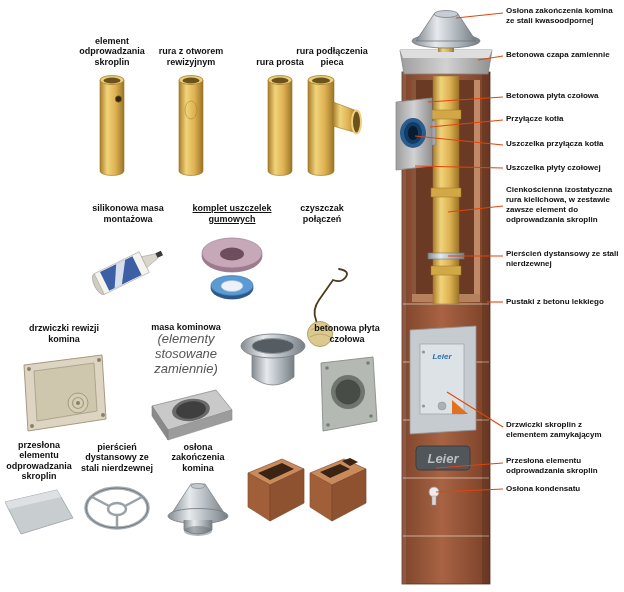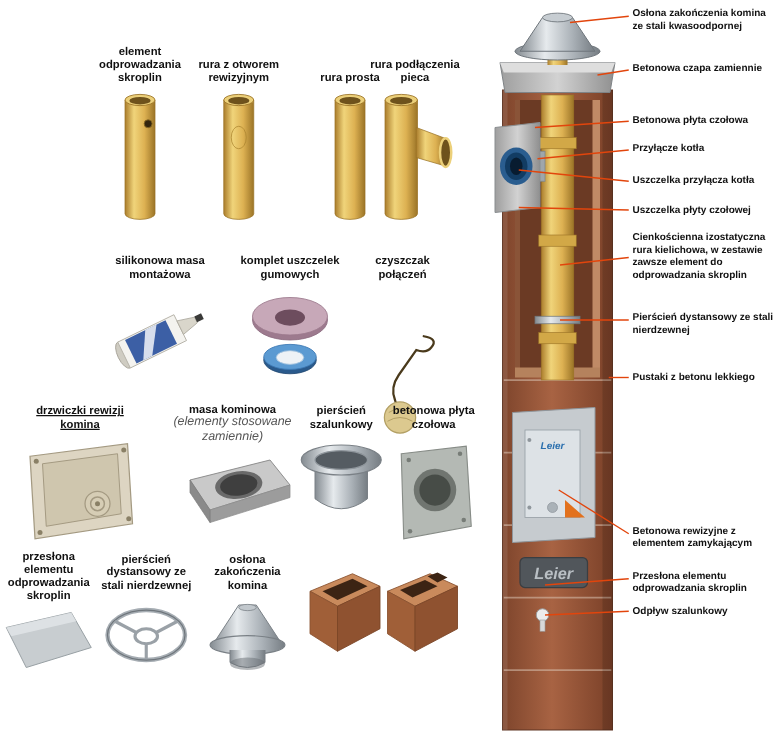--- a/index.html
+++ b/index.html
@@ -25,21 +25,21 @@
     display:flex;
     flex-direction:column;
     justify-content:flex-end;
     align-items:center;
     width:100%;
   }
   .comp-label.small { font-size:8px; }
   .lh3 { min-height:33px; }
   .lh2 { min-height:22px; }
   .comp-note {
-    font-size:10px;
+    font-size:13px;
     font-style:italic;
     font-weight:normal;
     color:#555555;
   }
   .comp-art { margin-top:5px; }
   .callout {
     position:absolute;
     left:506px;
     width:114px;
     font-size:8px;
@@ -147,21 +147,21 @@
         <rect x="16" y="29.5" width="50" height="23" fill="#f4f3ef" stroke="#b5b2a8" stroke-width="0.7"></rect>
         <rect x="22" y="30.5" width="36" height="21" fill="#3c5fa5"></rect>
         <polygon points="40,30.5 50,30.5 36,51.5 28,51.5" fill="#e8ecf4" opacity="0.9"></polygon>
         <polygon points="66,35 80,38.5 80,43.5 66,47" fill="#d9d6cb" stroke="#aaa79c" stroke-width="0.6"></polygon>
         <rect x="80" y="38" width="6" height="5" fill="#3a3a38"></rect>
       </g>
     </svg>
   </div>
 </figure>
 
-<figure class="comp" style="left:186px; top:202px; width:92px;">
+<figure class="comp" style="left:186px; top:202px; width:92px;text-decoration:underline;">
   <figcaption class="comp-label lh2">
       <span>komplet uszczelek gumowych</span>
     </figcaption>
   <div class="comp-art">
     <svg width="90" height="78" viewBox="0 0 90 78">
       <ellipse cx="45" cy="27" rx="30" ry="16" fill="#9d7a8e" stroke="#8f6e82" stroke-width="0.7"></ellipse>
       <ellipse cx="45" cy="24" rx="30" ry="15" fill="#c7a8b8" stroke="#9d7a8e" stroke-width="0.7"></ellipse>
       <ellipse cx="45" cy="25" rx="12" ry="6.5" fill="#6d4d5e"></ellipse>
       <ellipse cx="45" cy="59" rx="21" ry="11" fill="#2a5a8c" stroke="#234a74" stroke-width="0.7"></ellipse>
       <ellipse cx="45" cy="56.5" rx="21" ry="10" fill="#5b9ad2" stroke="#3c78b4" stroke-width="0.7"></ellipse>
@@ -176,21 +176,21 @@
     </figcaption>
   <div class="comp-art">
     <svg width="70" height="88" viewBox="0 0 70 88">
       <path d="M52 8 q12 2 6 9 q-4 5 -12 2 l-14 20 q-7 10 -3 20 l3 10" fill="none" stroke="#4a3a1c" stroke-width="1.8" stroke-linecap="round"></path>
       <circle cx="33" cy="73" r="12.5" fill="#dcc98f" stroke="#b3a065" stroke-width="1"></circle>
       <path d="M24 69 q9 -6 18 0 M23 76 q10 -6 20 0" stroke="#b3a065" stroke-width="0.8" fill="none"></path>
     </svg>
   </div>
 </figure>
 
-<figure class="comp" style="left:16px; top:322px; width:96px;text-decoration:underline;">
+<figure class="comp" style="left:16px; top:322px; width:96px;">
   <figcaption class="comp-label lh2">
       <span>drzwiczki rewizji komina</span>
     </figcaption>
   <div class="comp-art">
     <svg width="92" height="88" viewBox="0 0 92 88">
       <polygon points="6,16 84,6 88,70 10,82" fill="#ddd5c2" stroke="#a49a82" stroke-width="1"></polygon>
       <polygon points="16,22 76,14 79,62 19,72" fill="#cfc6ae" stroke="#a49a82" stroke-width="0.8"></polygon>
       <circle cx="11" cy="20" r="2" fill="#8a8066"></circle>
         <circle cx="81" cy="11" r="2" fill="#8a8066"></circle>
       <circle cx="85" cy="66" r="2" fill="#8a8066"></circle>
@@ -212,23 +212,20 @@
       <polygon points="14,24 78,8 94,28 30,48" fill="#c9c9c9" stroke="#8e8e8e" stroke-width="0.8"></polygon>
       <polygon points="30,48 94,28 94,38 30,58" fill="#9c9c9c" stroke="#8e8e8e" stroke-width="0.6"></polygon>
       <polygon points="14,24 30,48 30,58 14,34" fill="#8a8a8a" stroke="#7e7e7e" stroke-width="0.6"></polygon>
       <ellipse cx="53" cy="28" rx="19" ry="11" fill="#6a6a6a" transform="rotate(-8 53 28)"></ellipse>
       <ellipse cx="53" cy="28" rx="15" ry="8.5" fill="#3f3f3f" transform="rotate(-8 53 28)"></ellipse>
     </svg>
   </div>
 </figure>
 
 <figure class="comp" style="left:234px; top:322px; width:78px;">
-  <figcaption class="comp-label lh2">
-      <span>pierścień szalunkowy</span>
-    </figcaption>
   <div class="comp-art">
     <svg width="76" height="74" viewBox="0 0 76 74">
       <path d="M17 20 L17 50 Q38 66 59 50 L59 20 Z" fill="url(#gradMetal)" stroke="#7a8086" stroke-width="0.8"></path>
       <ellipse cx="38" cy="19" rx="32" ry="12" fill="url(#gradMetal)" stroke="#7a8086" stroke-width="0.9"></ellipse>
       <ellipse cx="38" cy="19" rx="21" ry="7.5" fill="#555c62" stroke="#8f969c" stroke-width="1"></ellipse>
     </svg>
   </div>
 </figure>
 
 <figure class="comp" style="left:310px; top:322px; width:74px;">
@@ -379,15 +376,15 @@
 
 <div class="callout" style="top:6px">Osłona zakończenia komina ze stali kwasoodpornej</div>
 <div class="callout" style="top:50px">Betonowa czapa zamiennie</div>
 <div class="callout" style="top:91px">Betonowa płyta czołowa</div>
 <div class="callout" style="top:114px">Przyłącze kotła</div>
 <div class="callout" style="top:139px">Uszczelka przyłącza kotła</div>
 <div class="callout" style="top:163px">Uszczelka płyty czołowej</div>
 <div class="callout" style="top:185px">Cienkościenna izostatyczna rura kielichowa, w zestawie zawsze element do odprowadzania skroplin</div>
 <div class="callout" style="top:249px">Pierścień dystansowy ze stali nierdzewnej</div>
 <div class="callout" style="top:297px">Pustaki z betonu lekkiego</div>
-<div class="callout" style="top:420px">Betonowa rewizyjne z elementem zamykającym</div>
+<div class="callout" style="top:420px">Drzwiczki skroplin z elementem zamykającym</div>
 <div class="callout" style="top:456px">Przesłona elementu odprowadzania skroplin</div>
-<div class="callout" style="top:484px">Odpływ szalunkowy</div>
+<div class="callout" style="top:484px">Osłona kondensatu</div>
 
 </body></html>

